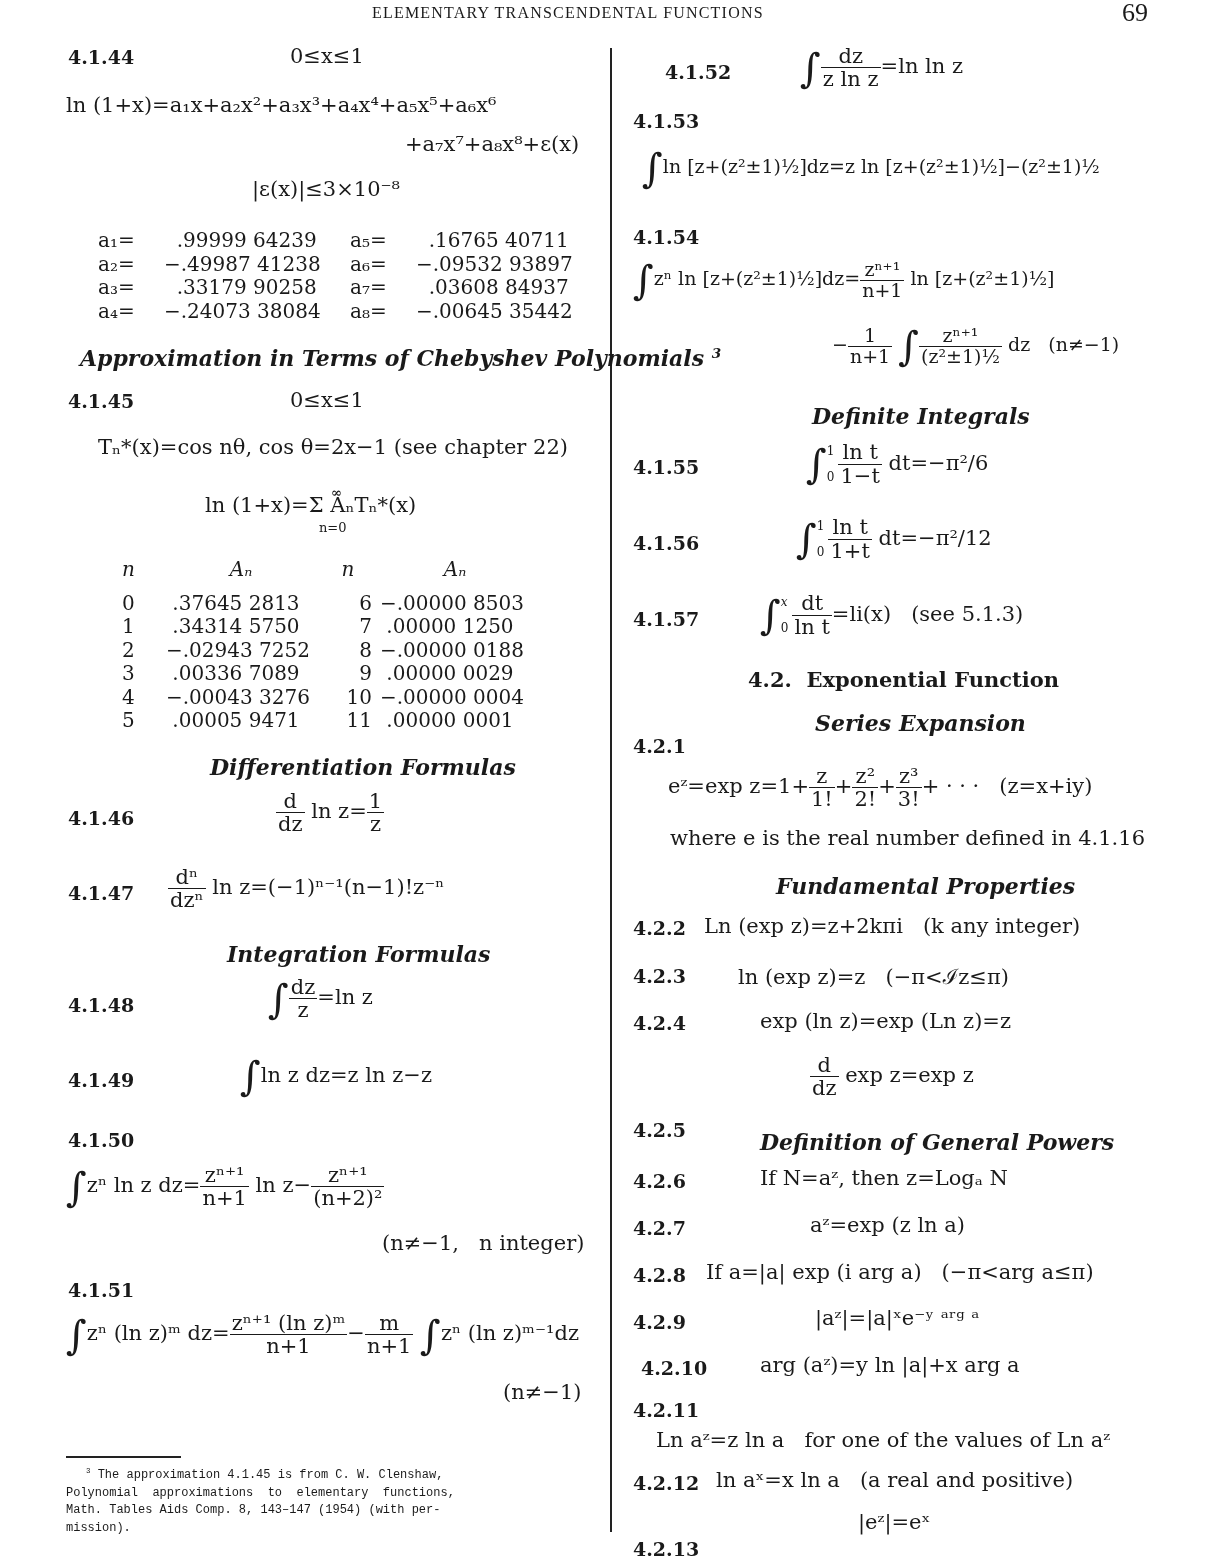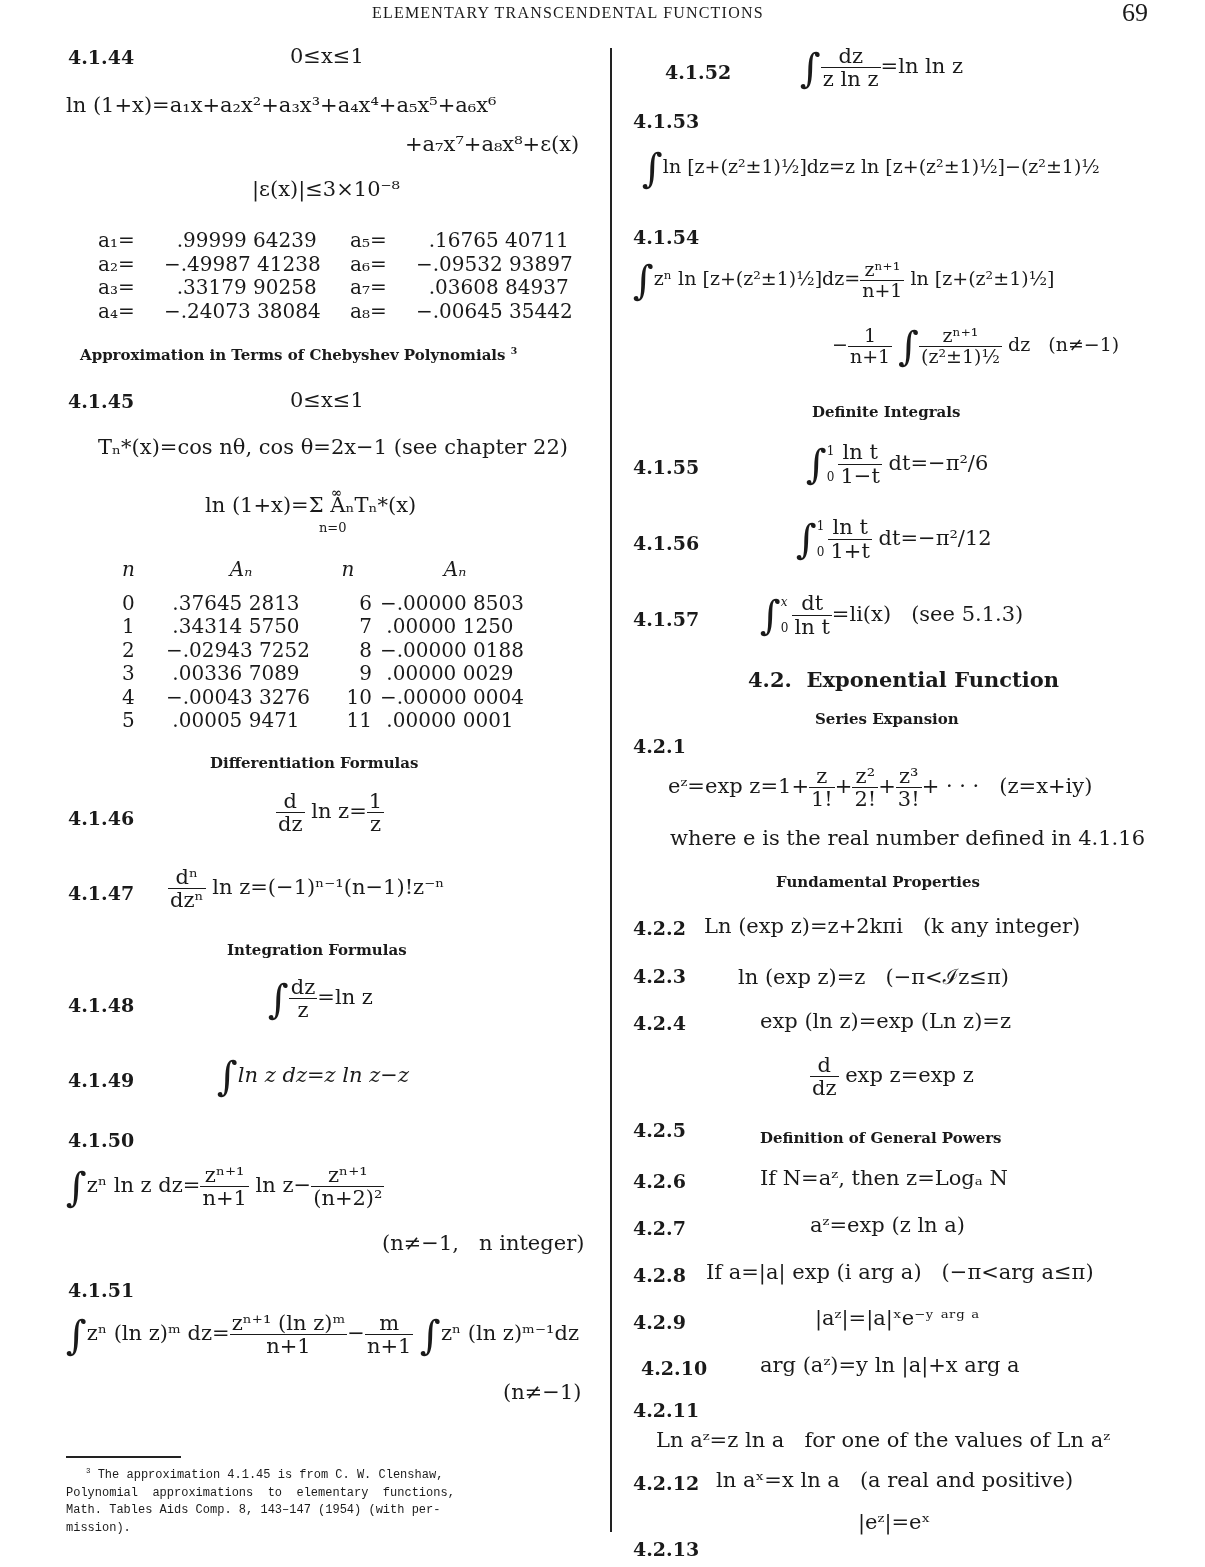--- a/index.html
+++ b/index.html
@@ -4,21 +4,21 @@
 <style>
   html, body { margin: 0; padding: 0; background: #ffffff; }
   body { width: 1205px; height: 1567px; position: relative; overflow: hidden;
          font-family: "DejaVu Serif", "Liberation Serif", serif; color: #1a1a1a; }
   .abs { position: absolute; white-space: nowrap; }
   .hdr { font-family: "Liberation Serif", serif; font-size: 16px; letter-spacing: 1.2px; }
   .pgno { font-family: "Liberation Serif", serif; font-size: 26px; }
   .eqno { font-family: "DejaVu Serif", serif; font-weight: bold; font-size: 19px; }
   .m { font-family: "DejaVu Serif", serif; font-size: 21px; }
   .sm { font-size: 13px; }
-  .sh { font-family: "DejaVu Serif", serif; font-weight: bold; font-size: 15px; }
+  .sh { font-family: "DejaVu Serif", serif; font-weight: bold; font-size: 22px; font-style: italic; }
   .sec { font-family: "DejaVu Serif", serif; font-weight: bold; font-size: 21px; }
   .tbl { font-family: "DejaVu Serif", serif; font-size: 20px; line-height: 23.5px; }
   .foot { font-family: "Liberation Mono", monospace; font-size: 12px; line-height: 17.5px; }
   .divider { position: absolute; left: 610px; top: 48px; width: 2px; height: 1484px; background: #222; }
   .footrule { position: absolute; left: 66px; top: 1456px; width: 115px; height: 2px; background: #222; }
   .frac { display: inline-block; vertical-align: middle; text-align: center; line-height: 1.05; }
   .frac > span { display: block; padding: 0 2px; }
   .frac > span.num { border-bottom: 1.5px solid #1a1a1a; }
   .int { font-size: 40px; vertical-align: middle; line-height: 1; font-family: "DejaVu Serif", serif; }
   sup, sub { font-size: 62%; }
@@ -124,21 +124,21 @@
 </div>
 
 <div class="abs sh" style="left:227px;top:941px;">Integration Formulas</div>
 
 <div class="abs eqno" style="left:68px;top:994px;">4.1.48</div>
 <div class="abs m" style="left:268px;top:976px;">
   <span class="int">∫</span><span class="frac"><span class="num">dz</span><span>z</span></span><span>=ln z</span>
 </div>
 
 <div class="abs eqno" style="left:68px;top:1069px;">4.1.49</div>
-<div class="abs m" style="left:217px;top:1056px;font-style:italic;">
+<div class="abs m" style="left:240px;top:1056px;">
   <span class="int">∫</span><span>ln z dz=z ln z−z</span>
 </div>
 
 <div class="abs eqno" style="left:68px;top:1129px;">4.1.50</div>
 <div class="abs m" style="left:66px;top:1164px;">
   <span class="int">∫</span><span>zⁿ ln z dz=</span><span class="frac"><span class="num">zⁿ⁺¹</span><span>n+1</span></span><span> ln z−</span><span class="frac"><span class="num">zⁿ⁺¹</span><span>(n+2)²</span></span>
 </div>
 <div class="abs m" style="left:382px;top:1231px;white-space:pre;">(n≠−1,   n integer)</div>
 
 <div class="abs eqno" style="left:68px;top:1279px;">4.1.51</div>

